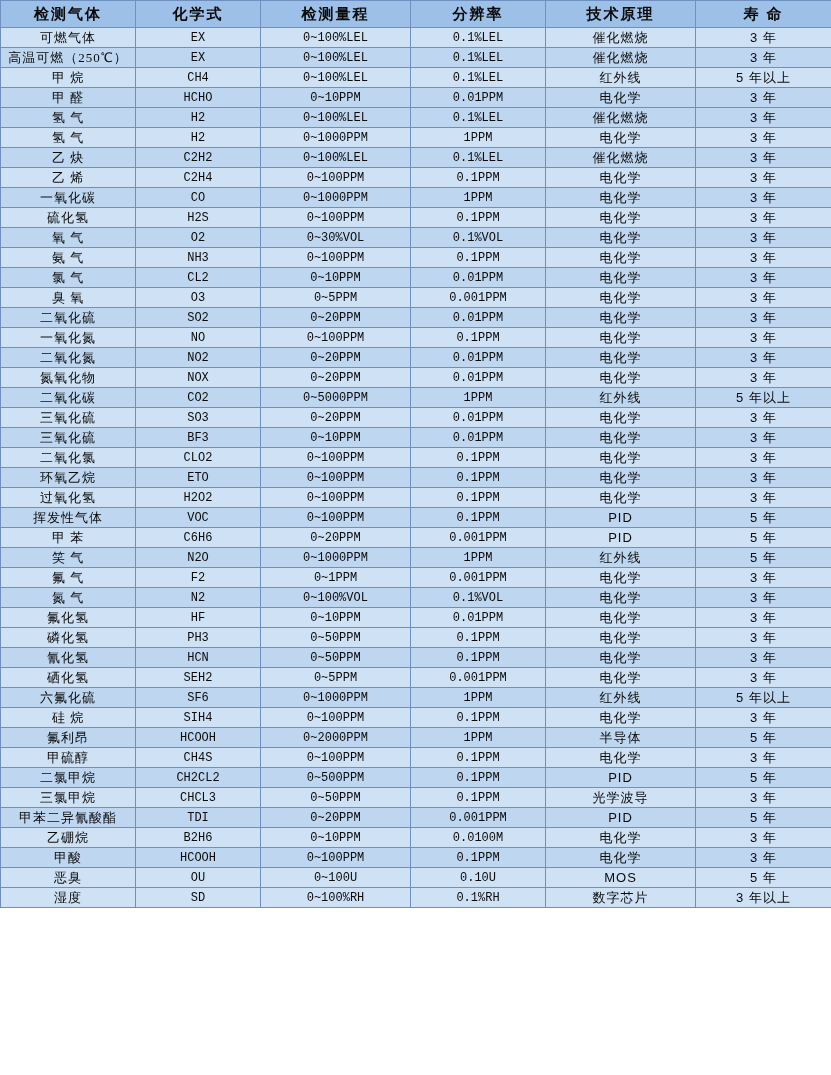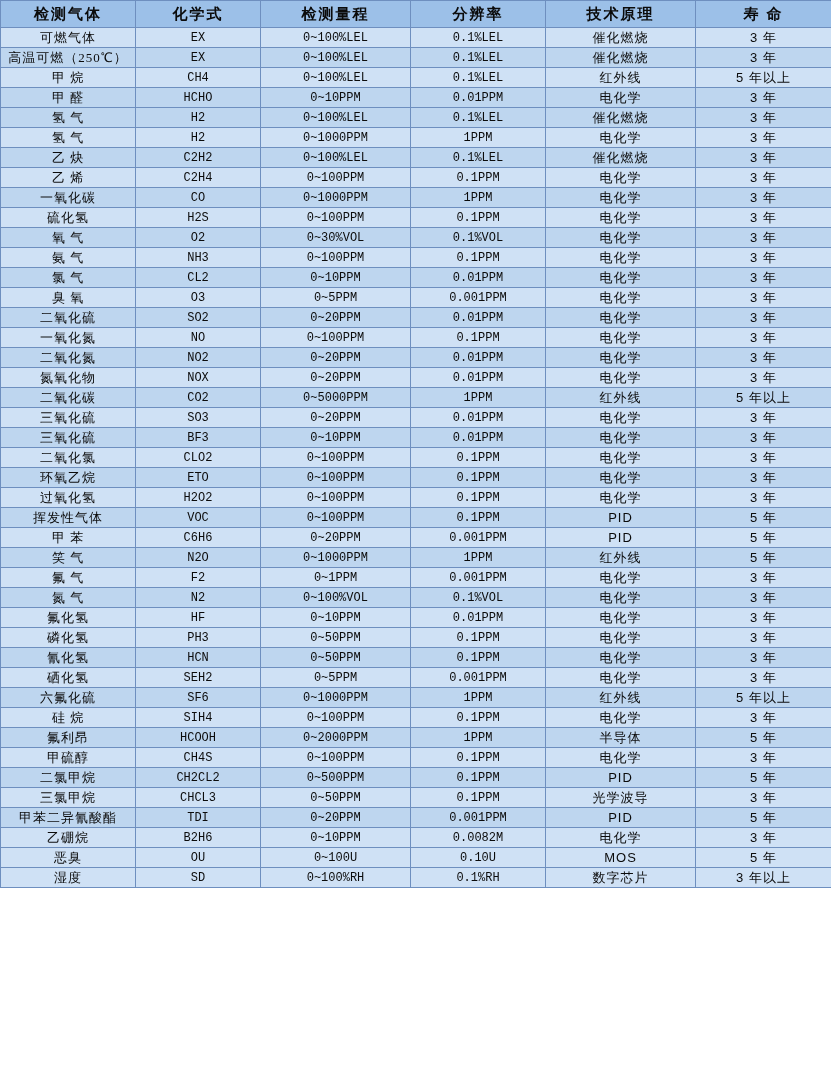--- a/index.html
+++ b/index.html
@@ -406,21 +406,29 @@
         <td class="c-formula">TDI</td>
         <td class="c-range">0~20PPM</td>
         <td class="c-res">0.001PPM</td>
         <td class="c-principle">PID</td>
         <td class="c-life">5 年</td>
       </tr>
       <tr class="row-a">
         <td class="c-name">乙硼烷</td>
         <td class="c-formula">B2H6</td>
         <td class="c-range">0~10PPM</td>
-        <td class="c-res">0.0082M</td>
+        <td class="c-res">0.0100M</td>
+        <td class="c-principle">电化学</td>
+        <td class="c-life">3 年</td>
+      </tr>
+      <tr class="row-b">
+        <td class="c-name">甲酸</td>
+        <td class="c-formula">HCOOH</td>
+        <td class="c-range">0~100PPM</td>
+        <td class="c-res">0.1PPM</td>
         <td class="c-principle">电化学</td>
         <td class="c-life">3 年</td>
       </tr>
       <tr class="row-a">
         <td class="c-name">恶臭</td>
         <td class="c-formula">OU</td>
         <td class="c-range">0~100U</td>
         <td class="c-res">0.10U</td>
         <td class="c-principle">MOS</td>
         <td class="c-life">5 年</td>

